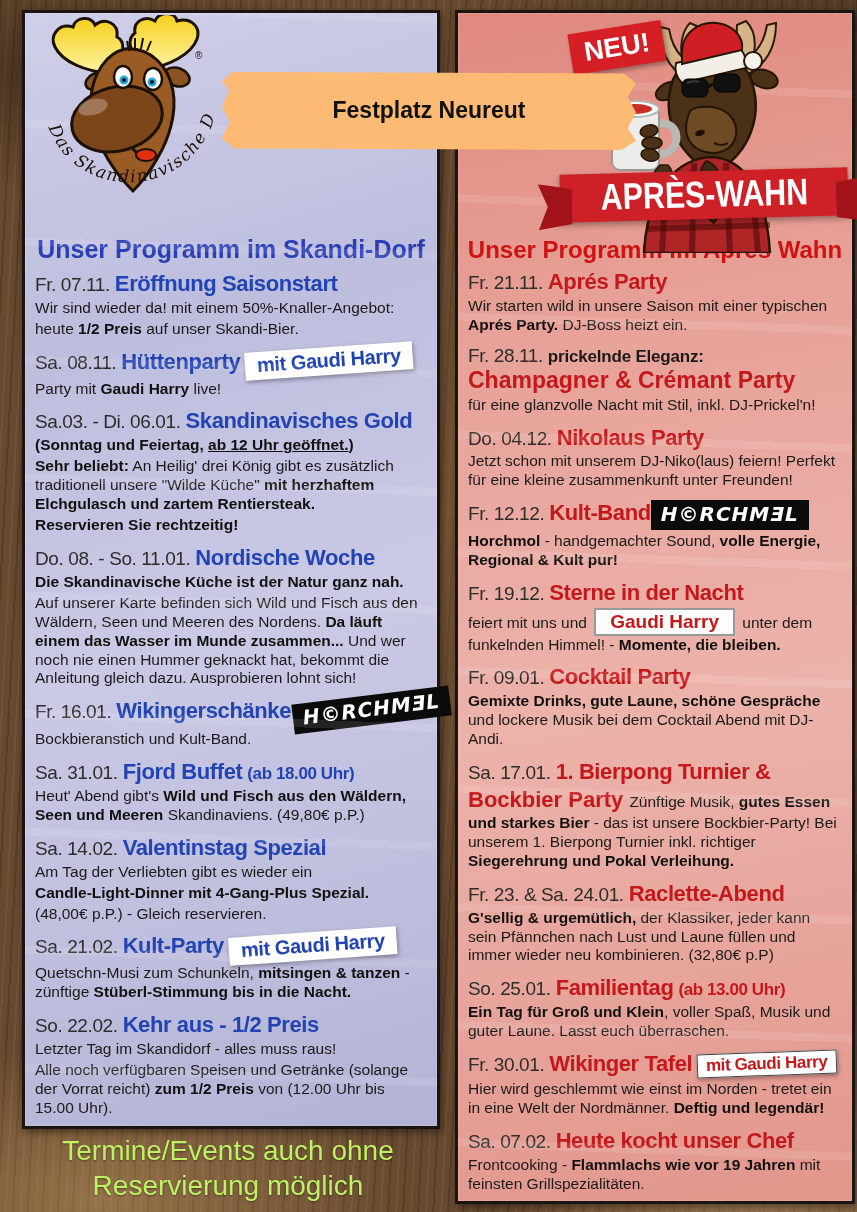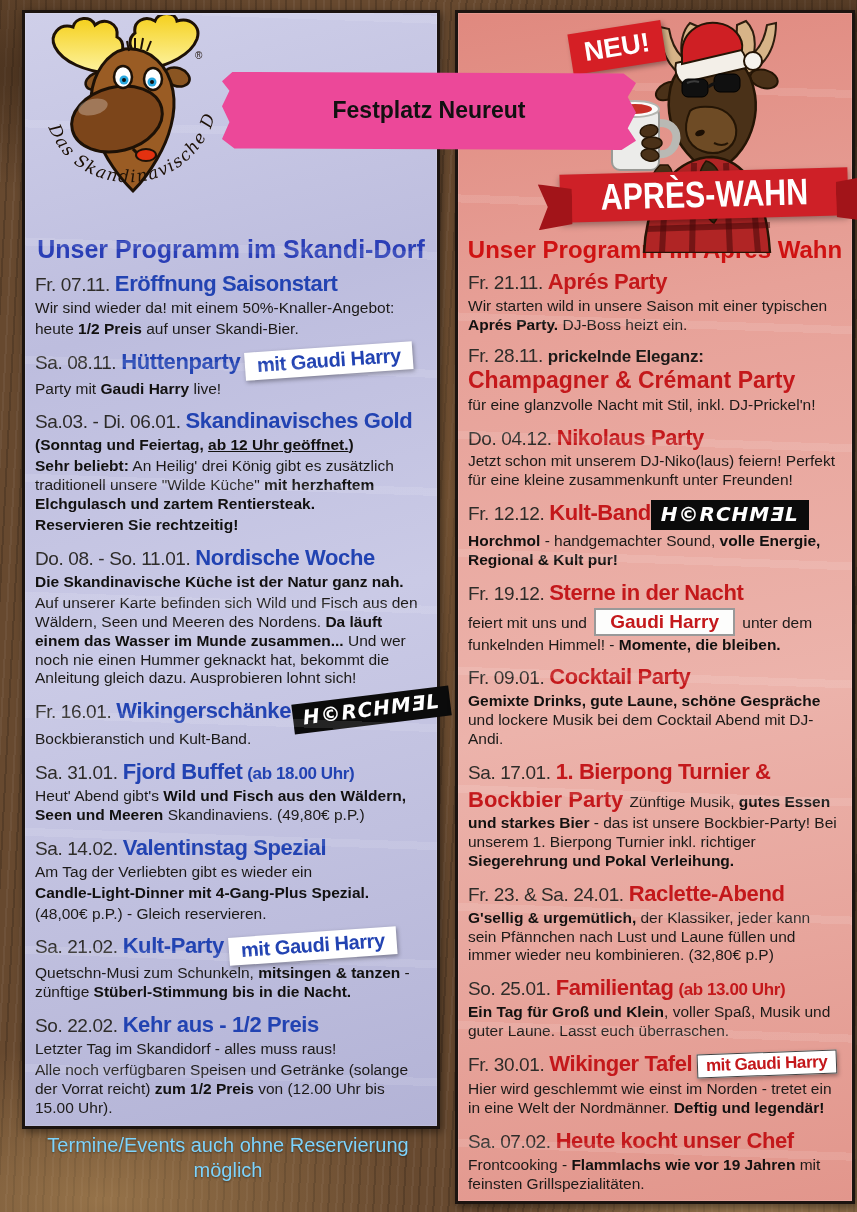--- a/index.html
+++ b/index.html
@@ -24,21 +24,21 @@
     content:"";position:absolute;inset:0;pointer-events:none;
     background:repeating-linear-gradient(2deg, transparent 0 54px, rgba(255,255,255,.10) 54px 62px, transparent 62px 118px);
   }
   .panel-right{
     left:455px;top:10px;width:394px;height:1188px;
     background:linear-gradient(170deg,#e0897f 0%,#e7a198 26%,#ecb3ab 58%,#e2968c 100%);
   }
   
   .banner{
     position:absolute;left:222px;top:72px;width:414px;height:78px;z-index:50;
-    background:#ec4899;display:flex;flex-direction:column;align-items:center;justify-content:center;
+    background:#fdba74;display:flex;flex-direction:column;align-items:center;justify-content:center;
     clip-path:polygon(2.5% 0%,97% 2%,100% 14%,98% 32%,100% 52%,98% 72%,100% 88%,96.5% 100%,3% 98%,0% 86%,1.8% 64%,0% 44%,1.8% 24%,0% 12%);
     filter:drop-shadow(1px 2px 3px rgba(0,0,0,.35));
   }
   .banner .line{font-weight:bold;font-size:23px;line-height:1.3;color:#111;}
   
   .heading{position:absolute;left:0;right:0;text-align:center;font-weight:bold;}
   .panel-left .heading{top:222px;font-size:25px;color:#2a3eb6;}
   .panel-right .heading{top:223px;font-size:24px;color:#cf1212;}
   
   .events{position:absolute;left:10px;right:10px;top:258px;}
@@ -74,21 +74,21 @@
   .ribbon{position:absolute;left:102px;top:158px;width:288px;height:48px;background:#ce2027;z-index:6;
           display:flex;align-items:center;justify-content:center;transform:rotate(-1.5deg);
           box-shadow:0 3px 6px rgba(0,0,0,.35);}
   .ribbon::before{content:"";position:absolute;left:-22px;top:9px;width:34px;height:46px;background:#a21419;
           clip-path:polygon(0 0,100% 12%,100% 88%,0 100%,28% 50%);z-index:-1;}
   .ribbon::after{content:"";position:absolute;right:-22px;top:9px;width:34px;height:46px;background:#a21419;
           clip-path:polygon(0 12%,100% 0,72% 50%,100% 100%,0 88%);z-index:-1;}
   .ribbon .txt{color:#fff;font-weight:bold;font-size:37px;letter-spacing:0;transform:scaleX(.82);white-space:nowrap;}
   
   .footer-note{position:absolute;left:22px;top:1133px;width:412px;text-align:center;z-index:4;
-        color:#7dd3fc;font-size:20px;line-height:1.25;text-shadow:0 1px 2px rgba(0,0,0,.4);}
+        color:#bef264;font-size:28px;line-height:1.25;text-shadow:0 1px 2px rgba(0,0,0,.4);}
   .logo-left{position:absolute;left:4px;top:2px;z-index:5;}
   .moose-right{position:absolute;right:-6px;top:2px;z-index:5;}
 </style>
 </head>
 <body>
 
 <div class="panel panel-left">
   <svg class="logo-left" width="205" height="215" viewBox="0 0 205 215">
     <defs>
       <linearGradient id="ag" x1="0" y1="0" x2="0" y2="1">

